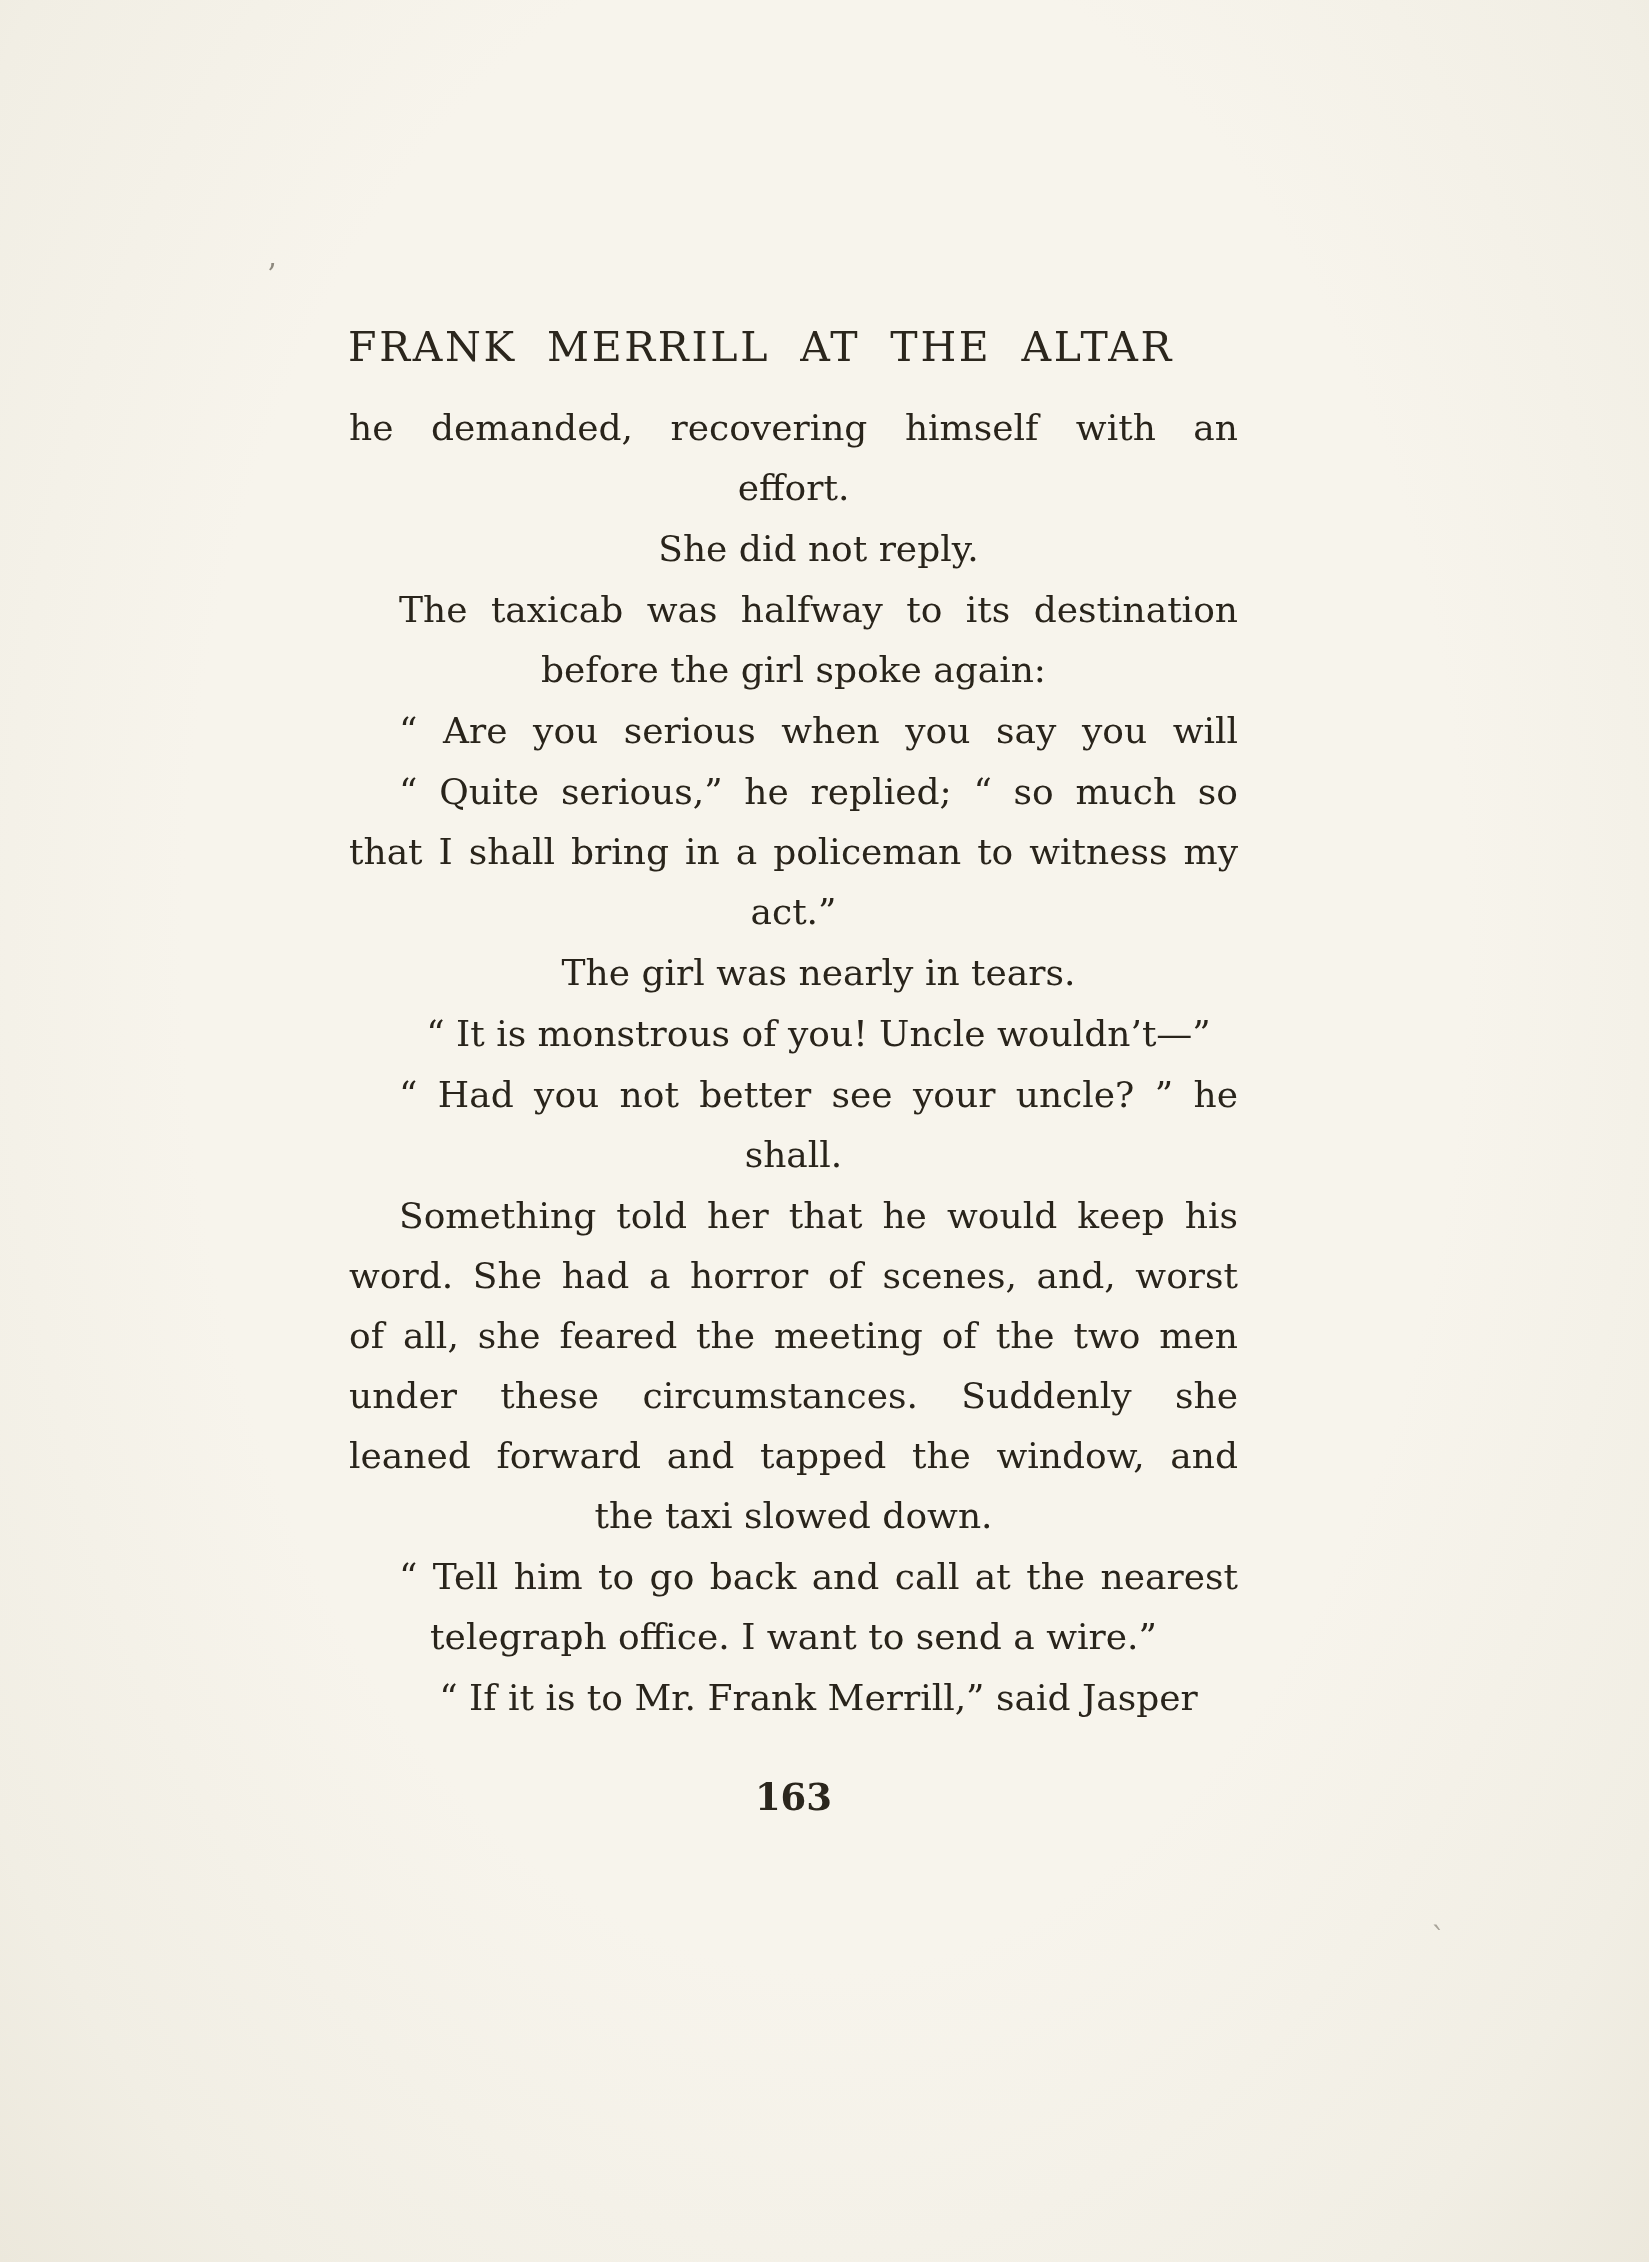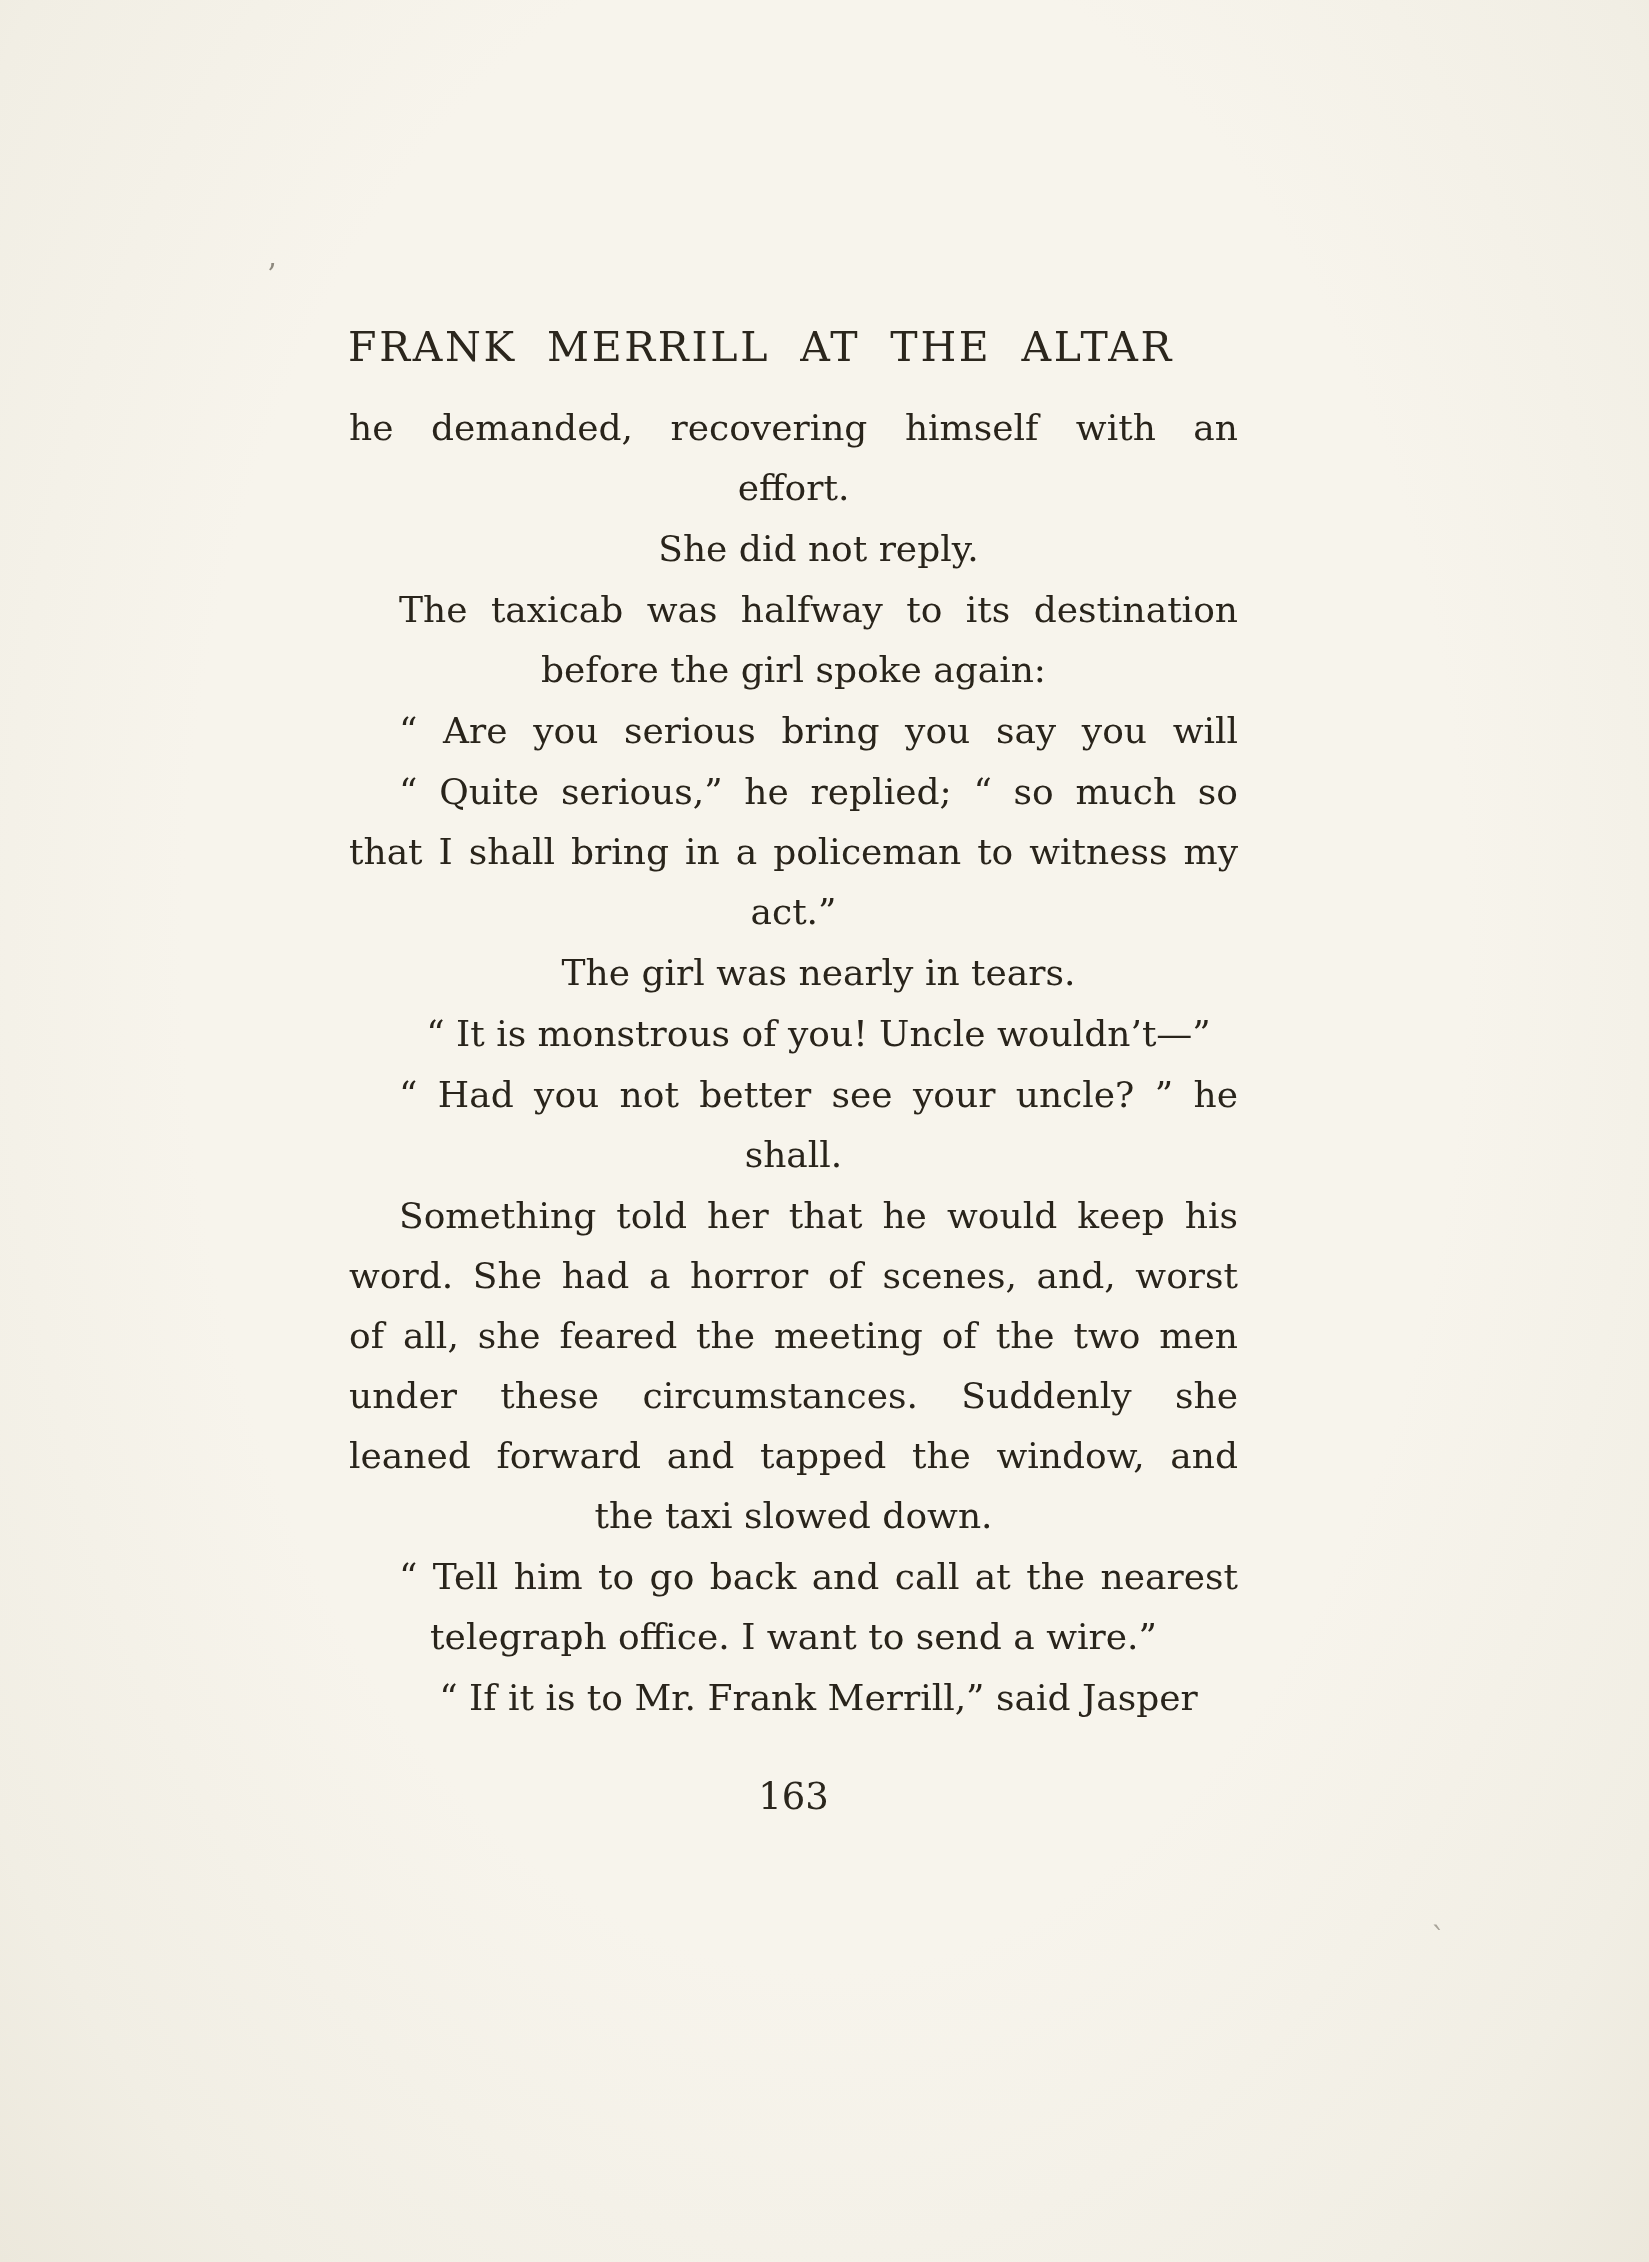--- a/index.html
+++ b/index.html
@@ -54,20 +54,21 @@
     text-indent: 50px;
   }
   .page-number {
     position: absolute;
     top: 1775px;
     left: 348px;
     width: 891px;
     text-align: center;
     font-size: 37px;
     color: #2b261d;
+    font-weight: bold;
   }
   .speck {
     position: absolute;
     color: #6b665a;
     font-size: 30px;
     line-height: 30px;
     opacity: 0.75;
     user-select: none;
   }
   .speck-top {
@@ -95,21 +96,21 @@
         <div class="line">effort.</div>
       </div>
       <div class="paragraph">
         <div class="line indent">She did not reply.</div>
       </div>
       <div class="paragraph">
         <div class="line just indent">The taxicab was halfway to its destination</div>
         <div class="line">before the girl spoke again:</div>
       </div>
       <div class="paragraph">
-        <div class="line just indent">“ Are you serious bring you say you will</div>
+        <div class="line just indent">“ Are you serious when you say you will</div>
       </div>
       <div class="paragraph">
         <div class="line just indent">“ Quite serious,” he replied; “ so much so</div>
         <div class="line just">that I shall bring in a policeman to witness my</div>
         <div class="line">act.”</div>
       </div>
       <div class="paragraph">
         <div class="line indent">The girl was nearly in tears.</div>
       </div>
       <div class="paragraph">

